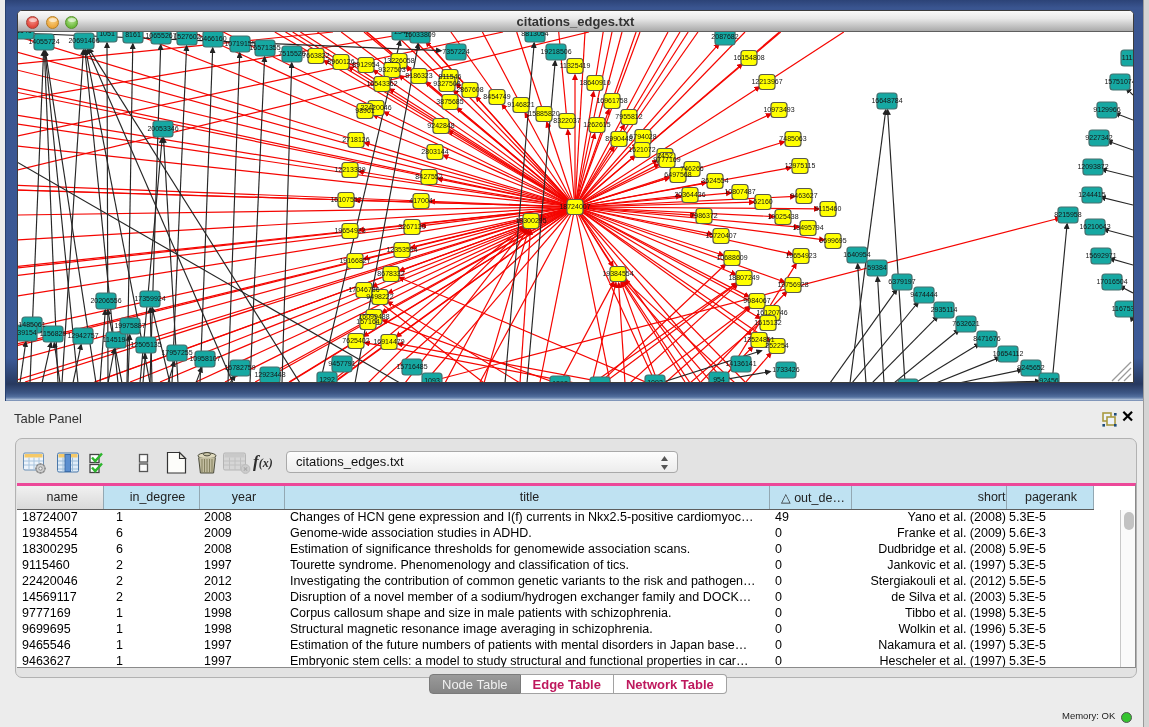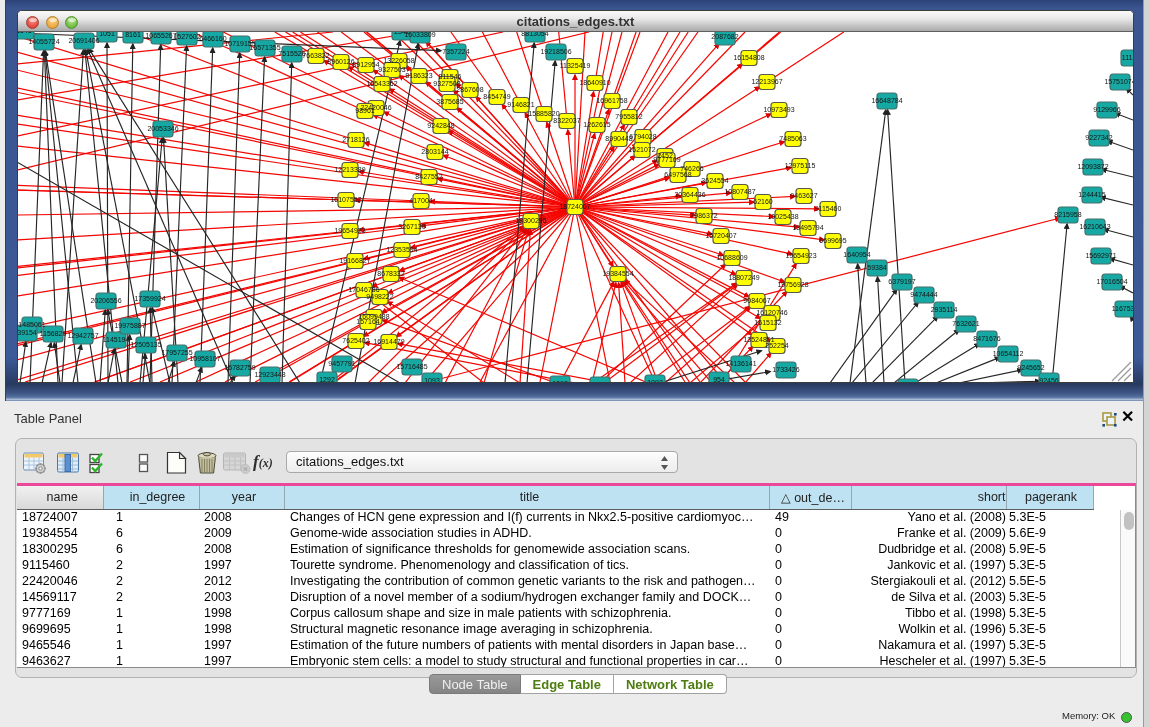--- a/index.html
+++ b/index.html
@@ -30,21 +30,21 @@
 th{background:#bfe2f2;border-right:1px solid #93a8b3;border-bottom:1px solid #5e5e5e;height:23px;
  font-weight:400;font-size:12.5px;color:#222}
 th.c0{background:linear-gradient(#f1f1f1,#d9d9d9)}
 td{height:16px;white-space:nowrap;overflow:hidden;color:#000;padding:0}
 .c0{width:86px;padding-left:5px}.c1{width:96px;padding-left:13px}.c2{width:85px;padding-left:5px}
 .c3{width:485px;padding-left:6px}.c4{width:82px;padding-left:6px}.c5{width:155px;text-align:right}
 .c6{width:87px;padding-left:3px}
 .vsb{position:absolute;left:1103px;top:24px;width:16px;height:160px;background:#fafafa;border-left:1px solid #c8c8c8}
 .vsb i{position:absolute;left:3px;top:2px;width:10px;height:18px;border-radius:5px;background:#c2c2c2}
 .tabs{position:absolute;left:429px;top:272px;height:20px;display:flex;font-size:13px;font-weight:700}
-.tab{height:20px;line-height:19px;padding:0 12px;background:#fff;border:1px solid #a2a2a2;border-left:none;color:#4d7c0f}
+.tab{height:20px;line-height:19px;padding:0 12px;background:#fff;border:1px solid #a2a2a2;border-left:none;color:#be185d}
 .tab.sel{background:linear-gradient(#9a9a9a,#848484);color:#f0f0f0;border:1px solid #7a7a7a;border-radius:4px 0 0 4px;font-weight:400}
 .tab.last{border-radius:0 4px 4px 0}
 .mem{position:absolute;left:1062px;top:308px;font-size:9.5px;color:#222}
 .dot{position:absolute;left:1121px;top:310px;width:11px;height:11px;border-radius:50%;background:#35c42f;border:1px solid #555}
 .ticon{position:absolute;top:10px}
 </style></head><body>
 <div class="desktop"></div>
 <div class="rstrip"></div>
 <div class="frame">
  <div class="titlebar">
@@ -691,21 +691,21 @@
               <td class="c5">Yano et al. (2008)</td>
               <td class="c6">5.3E-5</td>
             </tr>
 <tr>
               <td class="c0">19384554</td>
               <td class="c1">6</td>
               <td class="c2">2009</td>
               <td class="c3">Genome‑wide association studies in ADHD.</td>
               <td class="c4">0</td>
               <td class="c5">Franke et al. (2009)</td>
-              <td class="c6">5.6E-9</td>
+              <td class="c6">5.6E-3</td>
             </tr>
 <tr>
               <td class="c0">18300295</td>
               <td class="c1">6</td>
               <td class="c2">2008</td>
               <td class="c3">Estimation of significance thresholds for genomewide association scans.</td>
               <td class="c4">0</td>
               <td class="c5">Dudbridge et al. (2008)</td>
               <td class="c6">5.9E-5</td>
             </tr>

